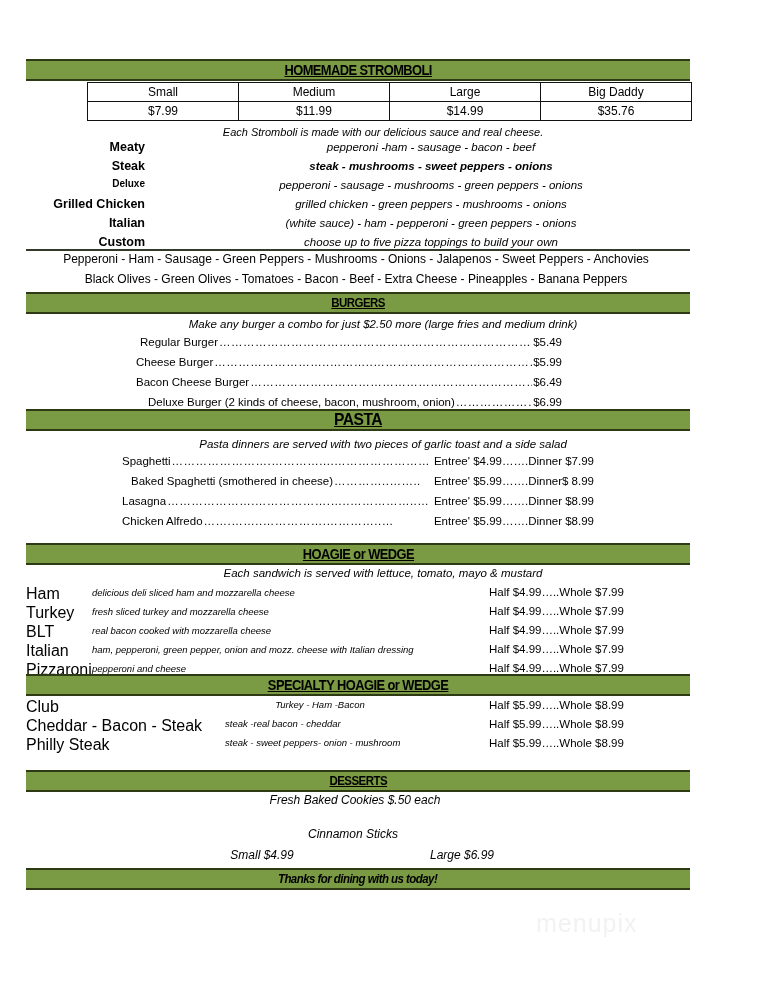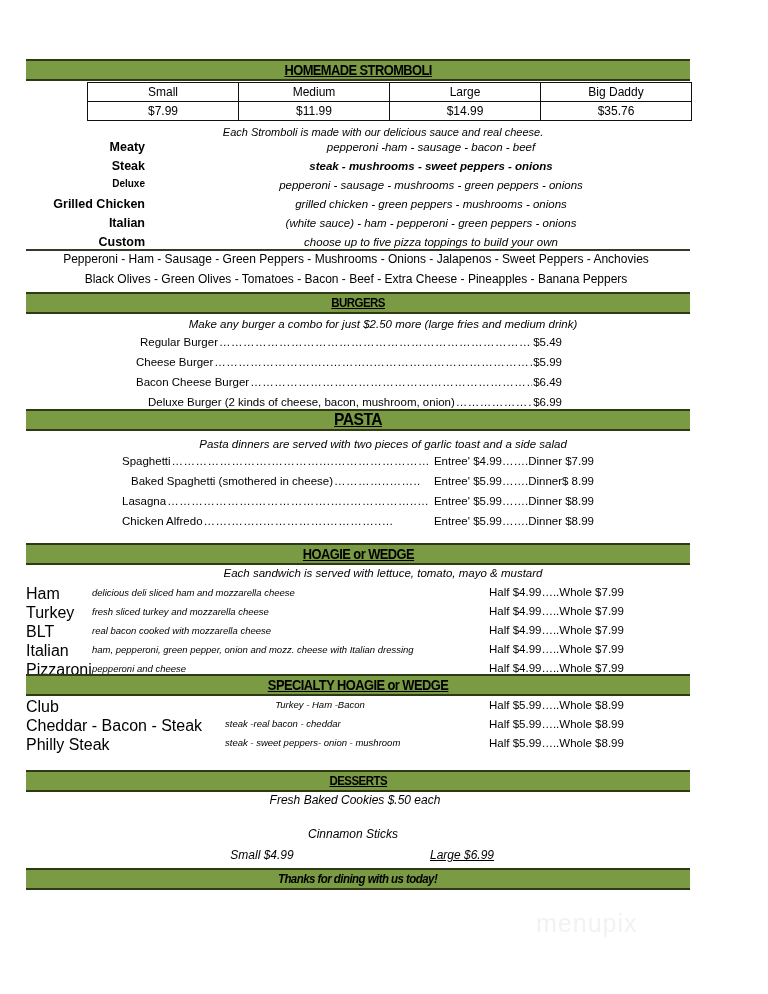--- a/index.html
+++ b/index.html
@@ -300,21 +300,21 @@
   <div class="sw-price" style="top:722px;">Half $5.99…..Whole $8.99</div>
 
   <div class="band small" style="top:755px;">
     <span class="band-title">DESSERTS</span>
   </div>
 
   <div class="t ital ctr" style="left:355px; top:779px; font-size:12px;">Fresh Baked Cookies $.50 each</div>
 
   <div class="t ital ctr" style="left:353px; top:813px; font-size:12px;">Cinnamon Sticks</div>
   <div class="t ital ctr" style="left:262px; top:834px; font-size:12px;">Small $4.99</div>
-  <div class="t ital ctr" style="left:462px; top:834px; font-size:12px;text-decoration:underline;">Large $6.99</div>
+  <div class="t ital ctr" style="left:462px; top:834px; font-size:12px;">Large $6.99</div>
 
   <div class="band footer" style="top:853px;text-align:right;">
     <span class="band-title">Thanks for dining with us today!</span>
   </div>
 
   <div class="watermark">menupix</div>
 
 </div>
 
 </body></html>

